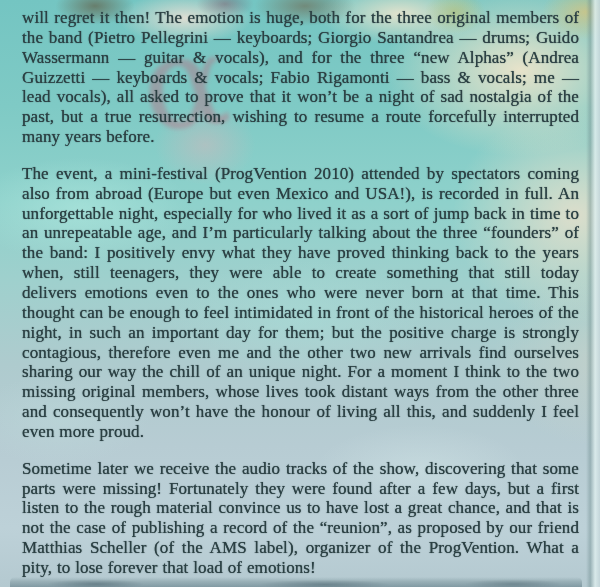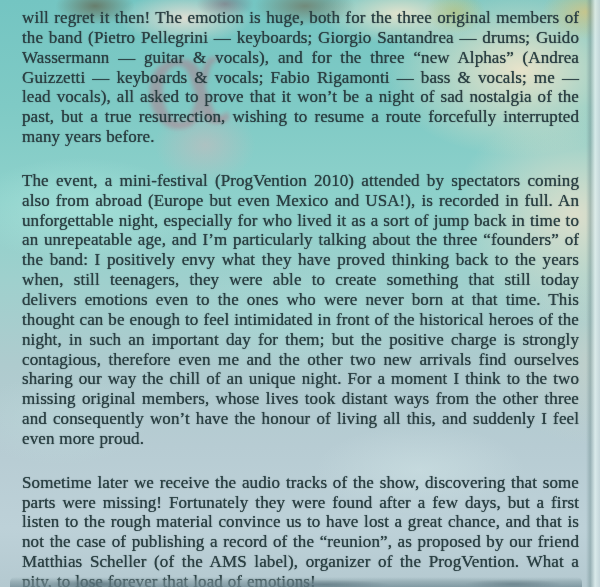--- a/index.html
+++ b/index.html
@@ -109,21 +109,21 @@
     text-align: justify;
     
     text-shadow: 0 0 0.7px rgba(43,64,67,0.85), 0 0 1.6px rgba(43,64,67,0.25);
     letter-spacing: 0.1px;
     word-spacing: 0.5px;
   }
   .text-block p {
     margin: 0;
   }
   .text-block p + p {
-    margin-top: 24px;
+    margin-top: 17px;
   }
 </style>
 </head>
 <body>
 
 <div class="page">
 
   <span class="alpha-mark">α</span>
 
   <div class="right-edge"></div>

